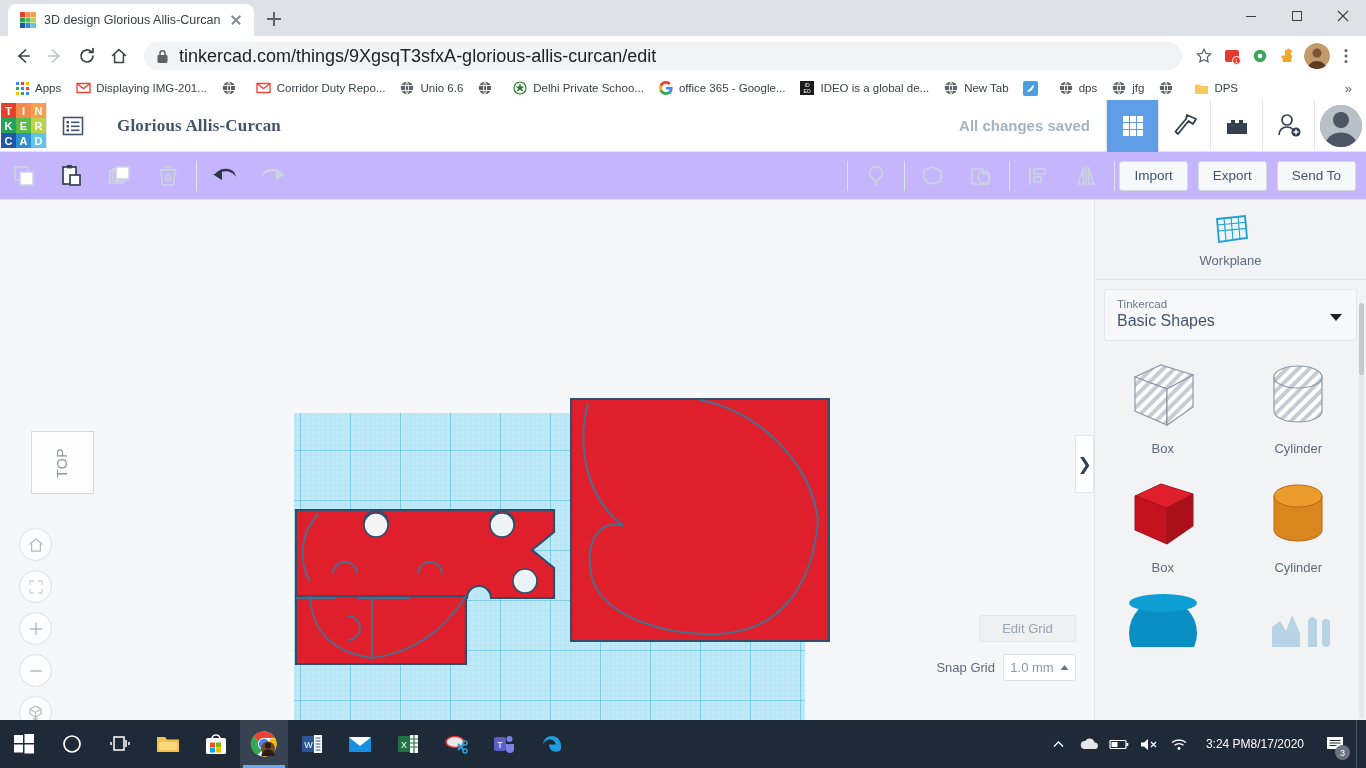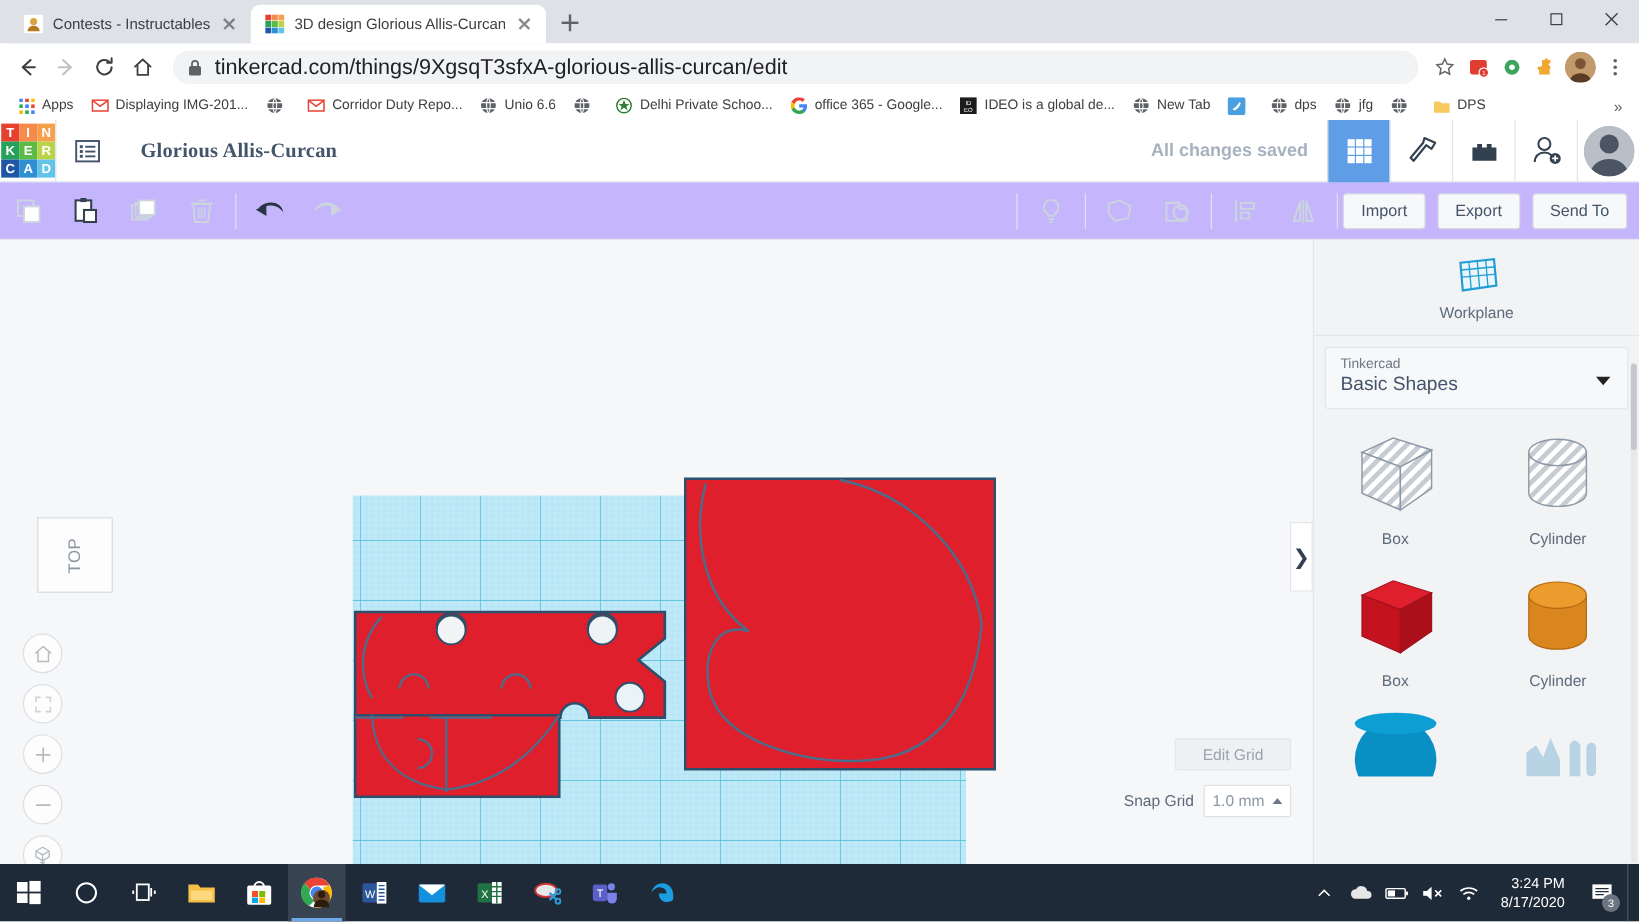--- a/index.html
+++ b/index.html
@@ -131,43 +131,34 @@
   .start-btn { width: 48px; height: 48px; display: flex; align-items: center; justify-content: center; }
   .tb-search {
     width: 340px; height: 32px; background: #f0f0f0; display: flex; align-items: center; gap: 10px; padding-left: 12px;
   }
   .tb-search .ph { font-size: 12.5px; color: #3b3b3b; }
   .tb-app { width: 48px; height: 48px; display: flex; align-items: center; justify-content: center; position: relative; }
   .tb-app.active { background: #384351; }
   .tb-app.active::after { content: ""; position: absolute; bottom: 0; left: 3px; right: 3px; height: 3px; background: #6fa8e8; }
   .tray { margin-left: auto; display: flex; align-items: center; height: 48px; padding-right: 4px; gap: 4px; }
   .tray-icon { width: 26px; height: 48px; display: flex; align-items: center; justify-content: center; }
-  .clock { display: flex; flex-direction: column; align-items: flex-end; justify-content: center; color: #fff; font-size: 12px; padding: 0 10px; line-height: 16px; }
+  .clock { display: flex; flex-direction: row; align-items: center; justify-content: center; color: #fff; font-size: 12px; padding: 0 10px; line-height: 16px; }
   .notif { width: 34px; height: 48px; display: flex; align-items: center; justify-content: center; position: relative; }
   .notif .badge {
     position: absolute; right: 2px; bottom: 8px; width: 15px; height: 15px; border-radius: 50%;
     background: #6b7480; color: #fff; font-size: 9px; display: flex; align-items: center; justify-content: center;
   }
   .showdesk { width: 6px; height: 48px; border-left: 1px solid #4a5563; }
 </style>
 </head>
 <body>
 
 <div class="browser">
 
   <div class="tabstrip">
-    <div class="tab inactive">
-      <svg class="favicon" viewBox="0 0 16 16">
-        <rect width="16" height="16" rx="2" fill="#fff"></rect>
-        <circle cx="8" cy="6" r="3" fill="#d9a441"></circle>
-        <path d="M3 14c0-2.8 2.2-4.6 5-4.6s5 1.8 5 4.6z" fill="#b9791f"></path>
-      </svg>
-      <span class="title">Contests - Instructables</span>
-      <span class="tclose"></span>
-    </div>
 
     <div class="tab active">
       <svg class="favicon" viewBox="0 0 16 16">
         <rect x="0" y="0" width="5" height="5" fill="#e7402e"></rect>
           <rect x="5.5" y="0" width="5" height="5" fill="#f58a4a"></rect>
           <rect x="11" y="0" width="5" height="5" fill="#f6a04d"></rect>
         <rect x="0" y="5.5" width="5" height="5" fill="#27a25b"></rect>
           <rect x="5.5" y="5.5" width="5" height="5" fill="#5cba47"></rect>
           <rect x="11" y="5.5" width="5" height="5" fill="#b9d44a"></rect>
         <rect x="0" y="11" width="5" height="5" fill="#1f56a5"></rect>

